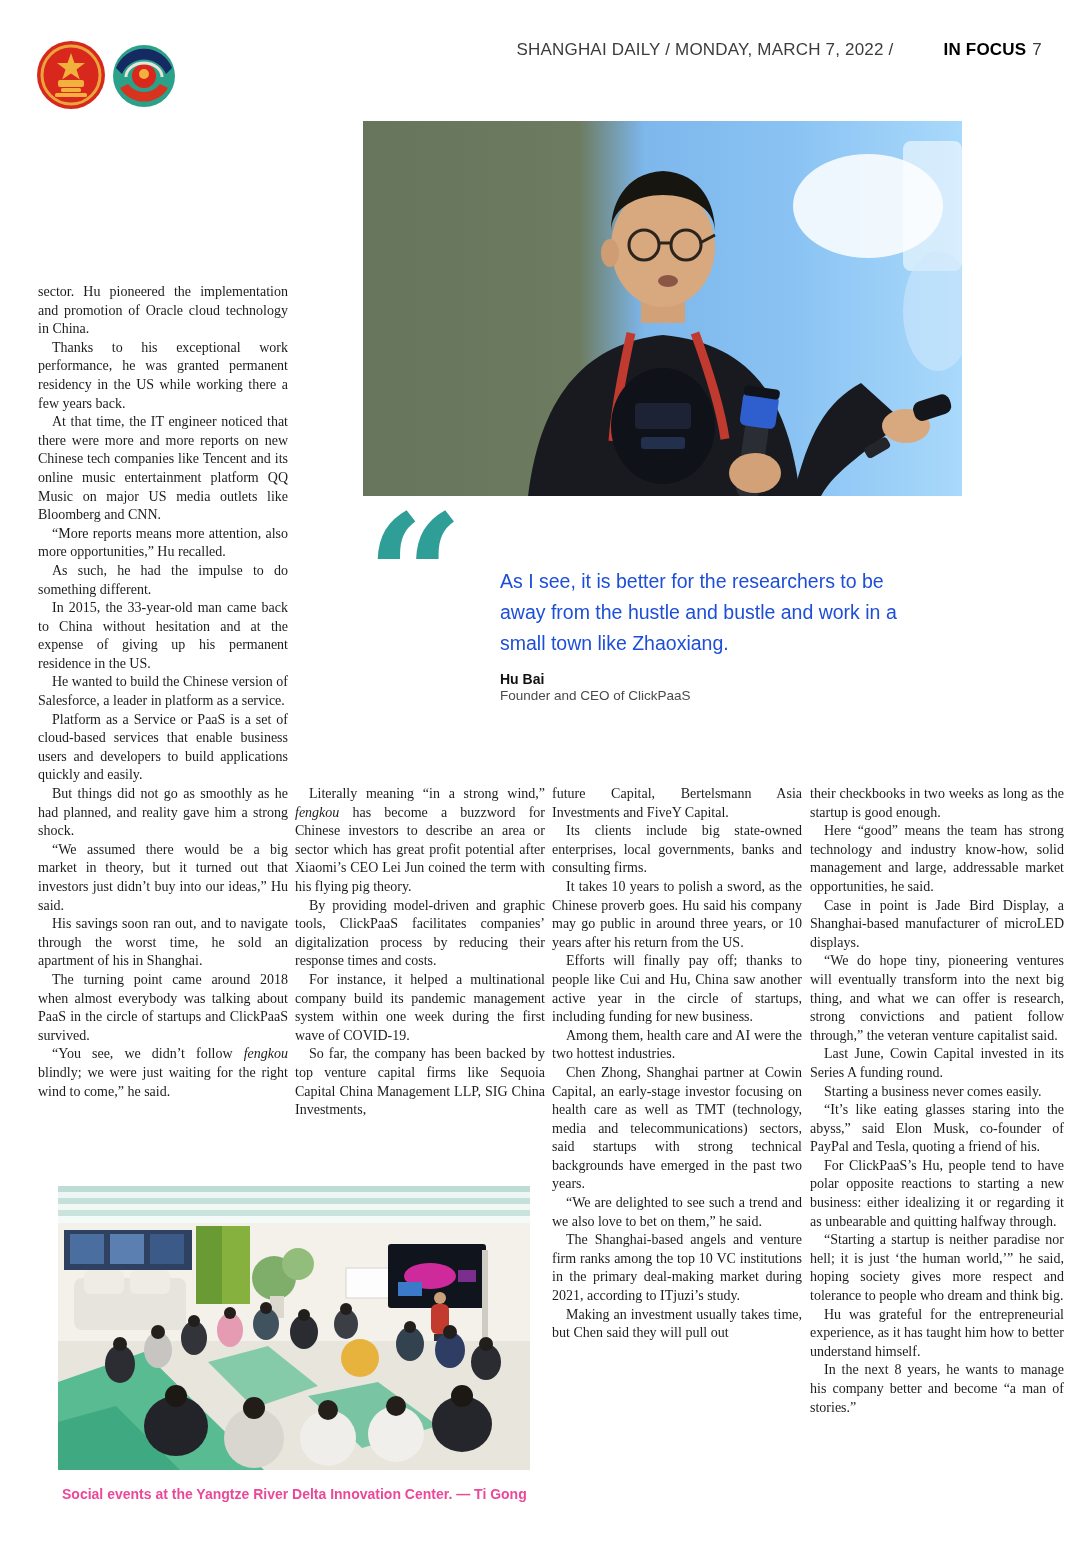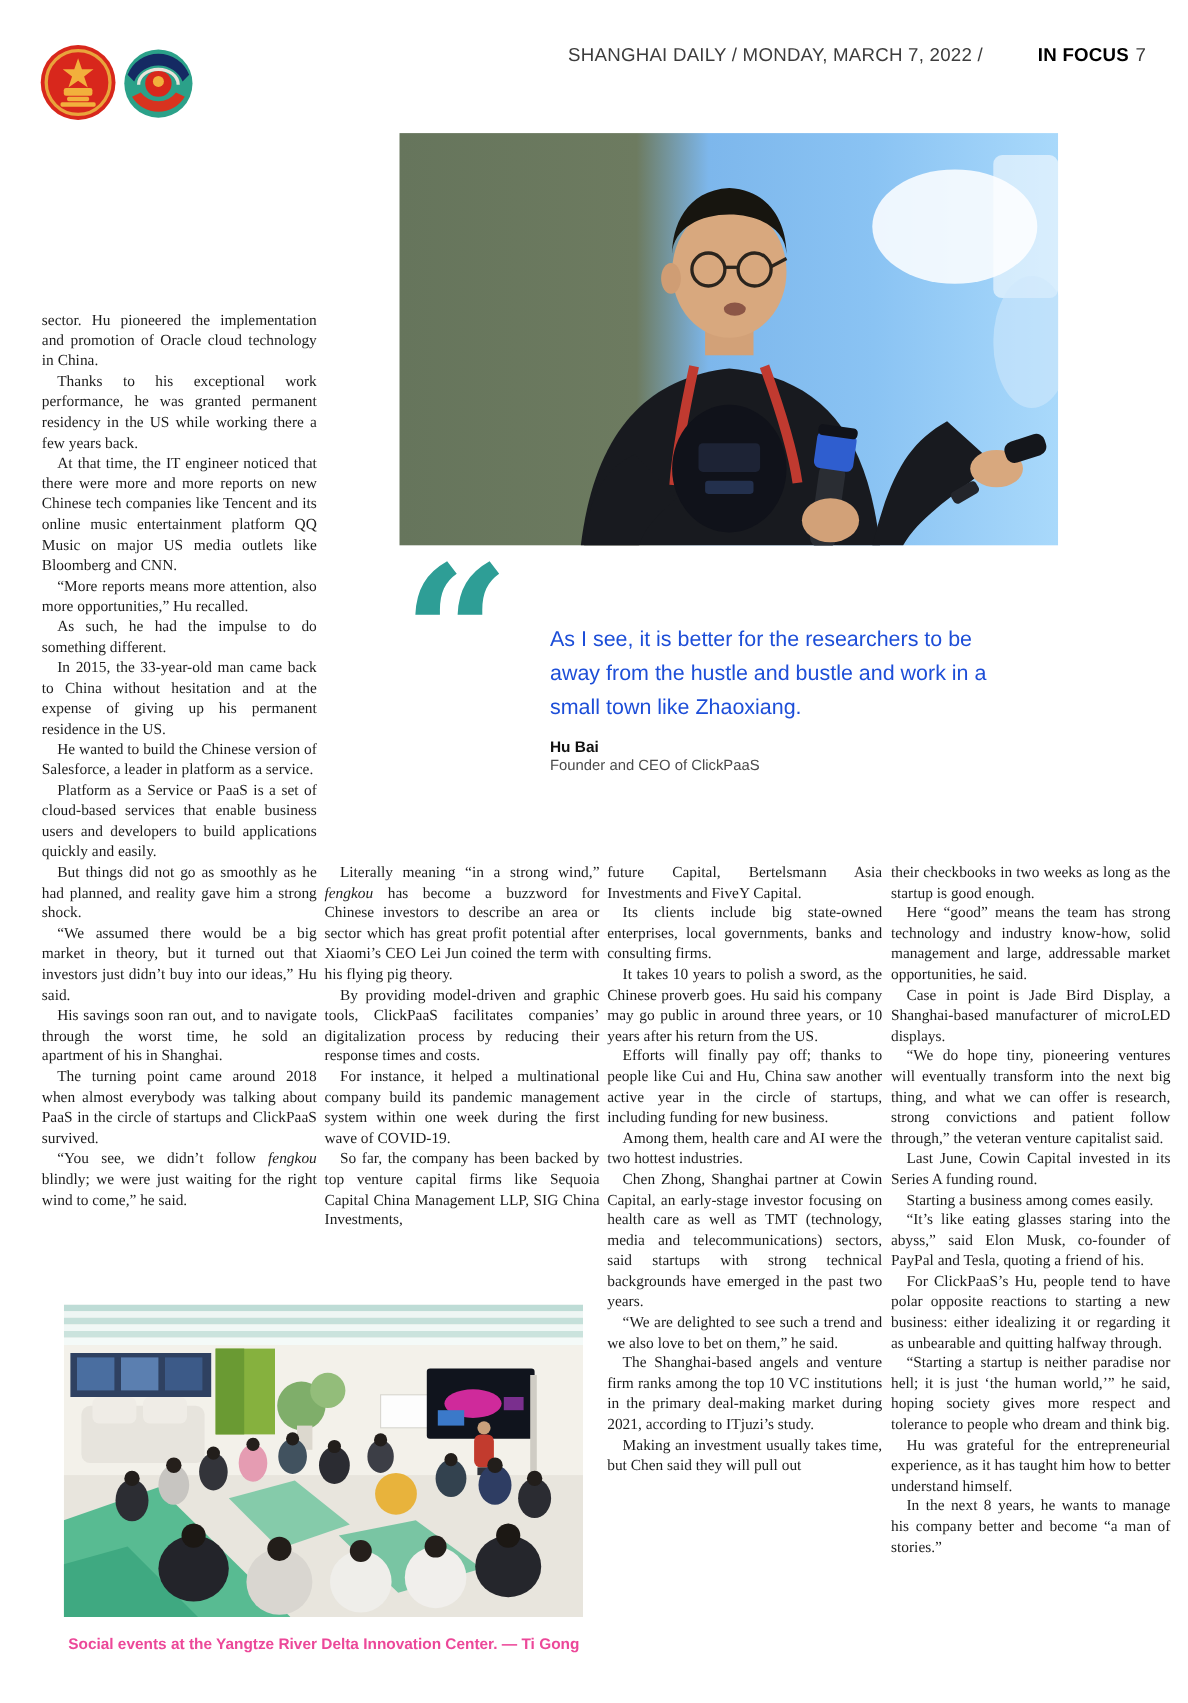--- a/index.html
+++ b/index.html
@@ -156,21 +156,21 @@
       <p>“We are delighted to see such a trend and we also love to bet on them,” he said.</p>
       <p>The Shanghai-based angels and venture firm ranks among the top 10 VC institutions in the primary deal-making market during 2021, according to ITjuzi’s study.</p>
       <p>Making an investment usually takes time, but Chen said they will pull out</p>
     </div>
   <div class="col" id="col4">
       <p class="cont">their checkbooks in two weeks as long as the startup is good enough.</p>
       <p>Here “good” means the team has strong technology and industry know-how, solid management and large, addressable market opportunities, he said.</p>
       <p>Case in point is Jade Bird Display, a Shanghai-based manufacturer of microLED displays.</p>
       <p>“We do hope tiny, pioneering ventures will eventually transform into the next big thing, and what we can offer is research, strong convictions and patient follow through,” the veteran venture capitalist said.</p>
       <p>Last June, Cowin Capital invested in its Series A funding round.</p>
-      <p>Starting a business among comes easily.</p>
+      <p>Starting a business never comes easily.</p>
       <p>“It’s like eating glasses staring into the abyss,” said Elon Musk, co-founder of PayPal and Tesla, quoting a friend of his.</p>
       <p>For ClickPaaS’s Hu, people tend to have polar opposite reactions to starting a new business: either idealizing it or regarding it as unbearable and quitting halfway through.</p>
       <p>“Starting a startup is neither paradise nor hell; it is just ‘the human world,’” he said, hoping society gives more respect and tolerance to people who dream and think big.</p>
       <p>Hu was grateful for the entrepreneurial experience, as it has taught him how to better understand himself.</p>
       <p>In the next 8 years, he wants to manage his company better and become “a man of stories.”</p>
     </div>
 
   <div class="photo" id="event-photo">
     <svg width="472" height="284" viewBox="0 0 472 284" preserveAspectRatio="none">
       <rect width="472" height="284" fill="#efede7"></rect>

